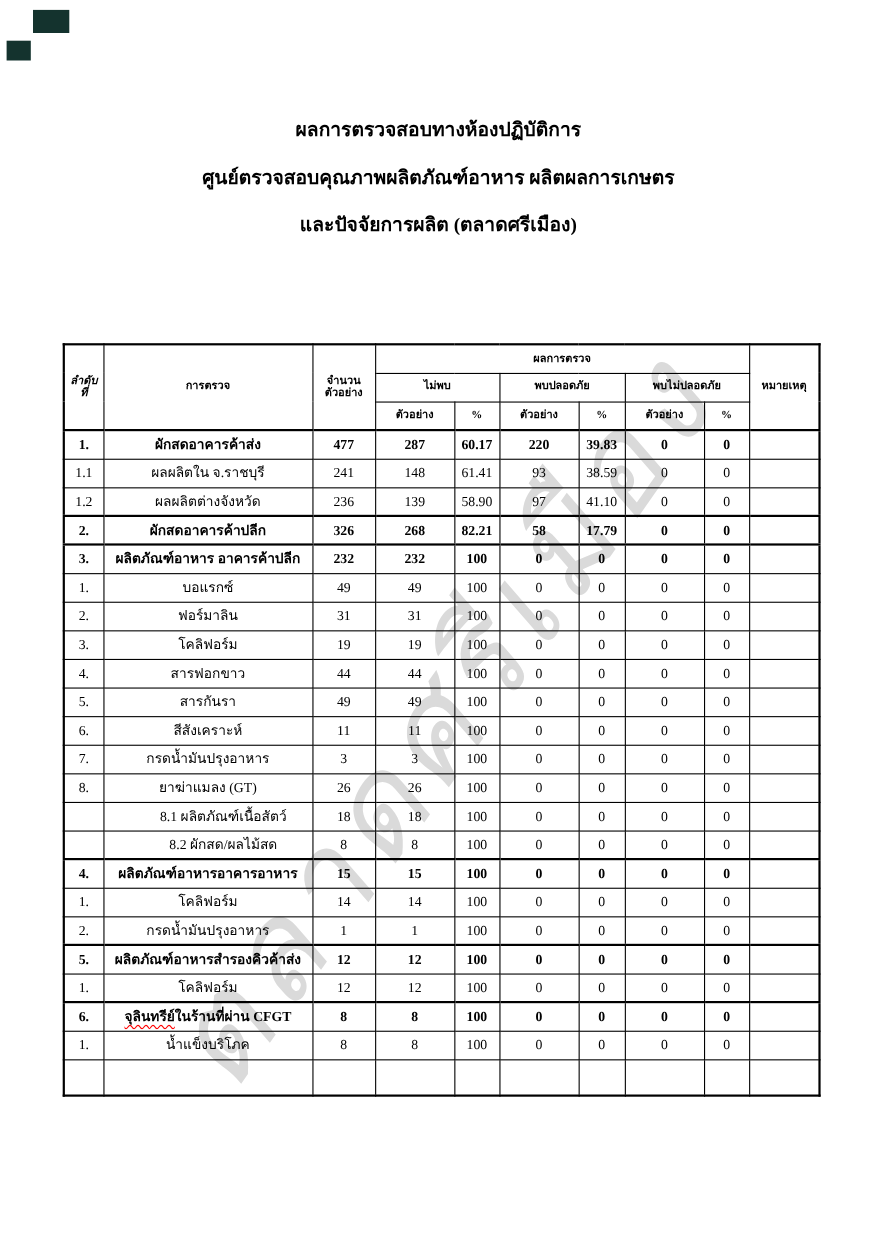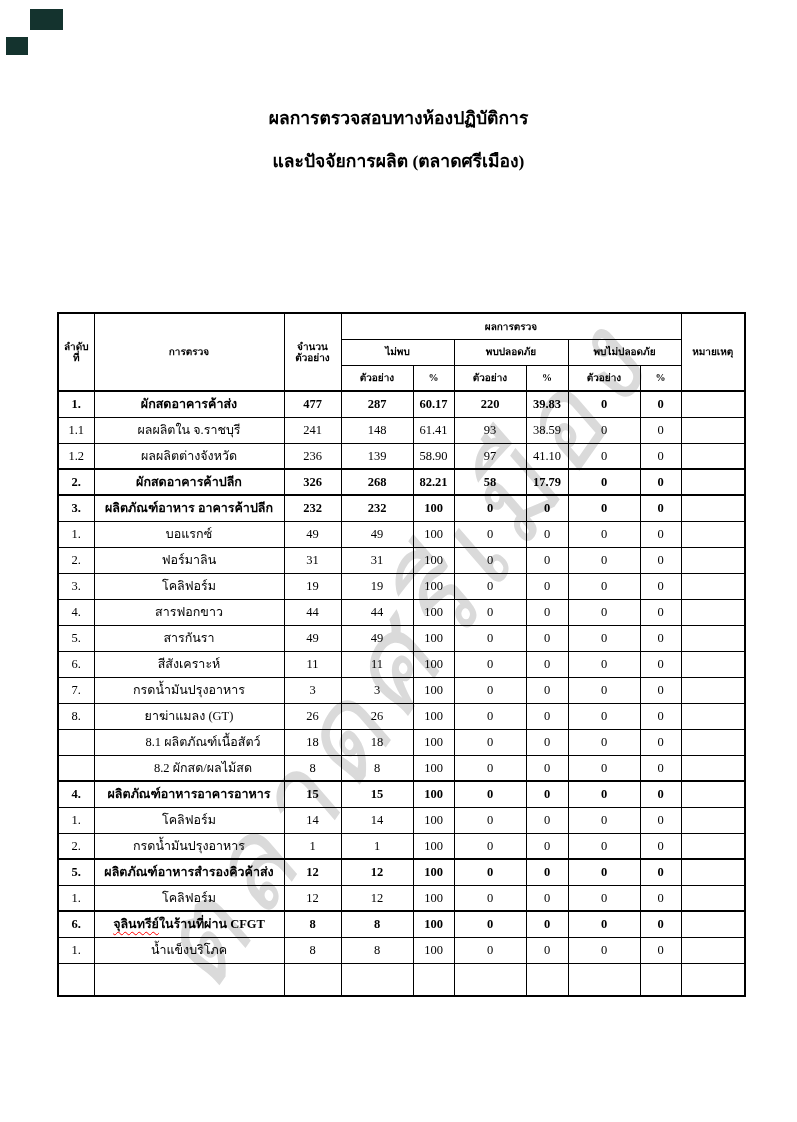--- a/index.html
+++ b/index.html
@@ -32,33 +32,34 @@
   table.results { border:2px solid #000; }
   table.results th { font-weight:bold; font-size:10px; }
   thead tr { height:26px; }
   tbody tr { height:26px; }
   tbody tr.empty-row { height:33px; }
   tbody tr.section { font-weight:bold; }
   tbody tr.section td { border-top:2px solid #000; }
   td.name-cell { text-align:left; padding-left:8px; font-size:13px; }
   td.name-cell.indent { padding-left:28px; }
   .wavy { text-decoration:underline; text-decoration-style:wavy; text-decoration-color:#ff0000; text-decoration-thickness:1px; text-underline-offset:3px;text-align:right; }
-  th.outer-left { border-left:2px solid #000; }
+  th.outer-left { border-left:2px solid #000;font-style:italic; }
   th.outer-right, td.outer-right { border-right:2px solid #000; }
 </style>
 </head>
 <body>
 
 <div class="corner-mark a" style="background: rgb(20, 51, 46);"></div>
 <div class="corner-mark b" style="background: rgb(20, 51, 46);"></div>
 
 <div class="watermark" style="color: rgb(218, 218, 218);">ตลาดศรีเมือง</div>
 
 <div class="title-block">
   <div class="title-line">ผลการตรวจสอบทางห้องปฏิบัติการ</div>
+  <div class="title-line">ศูนย์ตรวจสอบคุณภาพผลิตภัณฑ์อาหาร ผลิตผลการเกษตร</div>
   <div class="title-line">และปัจจัยการผลิต (ตลาดศรีเมือง)</div>
 </div>
 
 <table class="results">
   <colgroup>
     <col style="width:36px">
       <col style="width:190px">
       <col style="width:57px">
     <col style="width:72px">
       <col style="width:41px">

